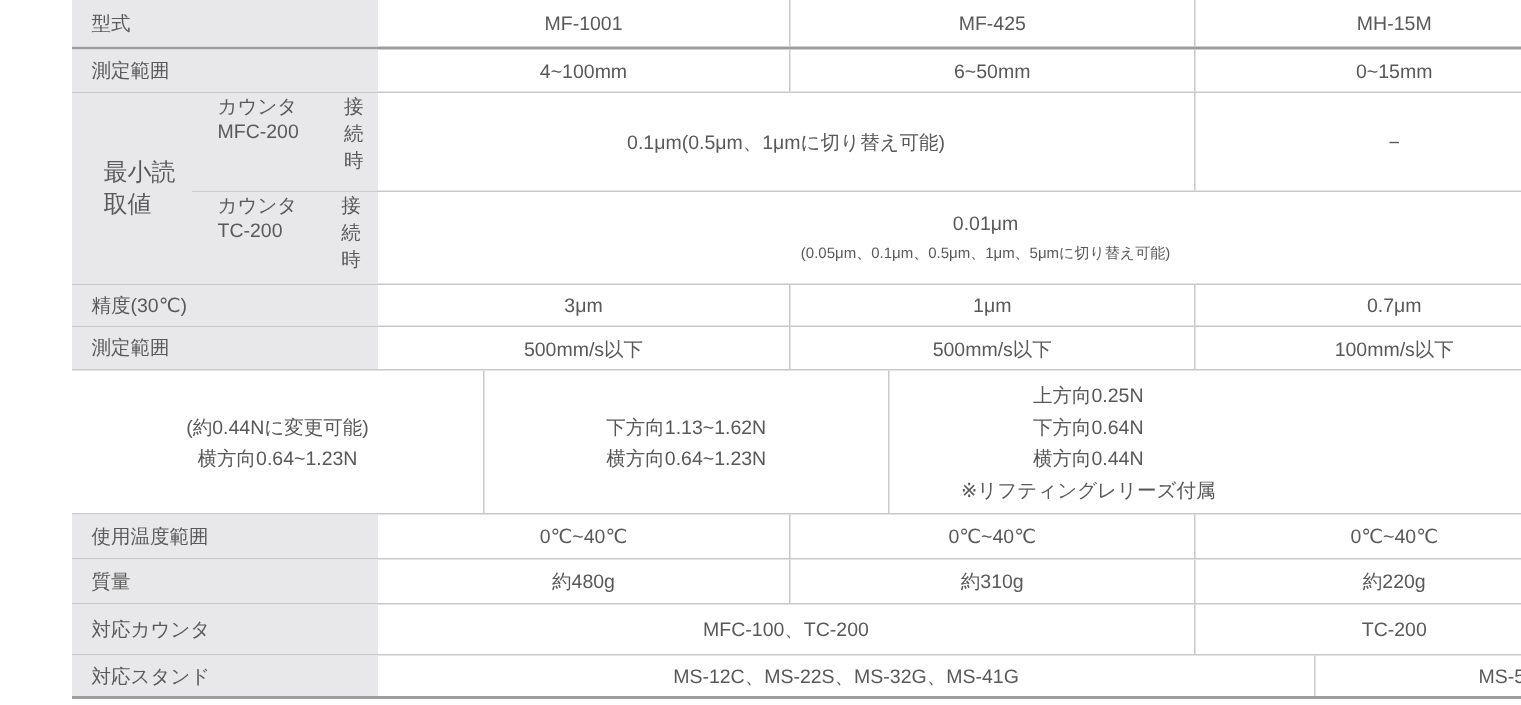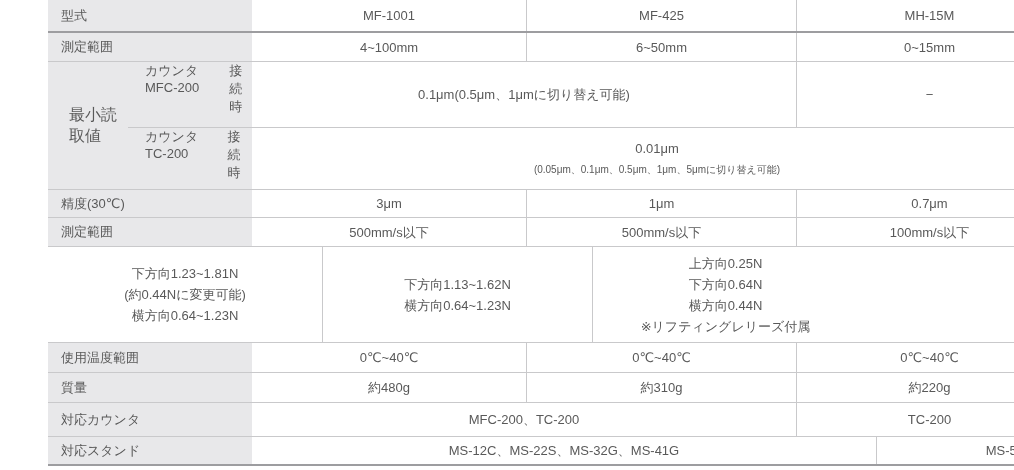--- a/index.html
+++ b/index.html
@@ -111,21 +111,20 @@
 
   <div class="row r-resp">
     <div class="label">測定範囲</div>
     <div class="cell c1">500mm/s以下</div>
     <div class="cell c2">500mm/s以下</div>
     <div class="cell c3">100mm/s以下</div>
   </div>
 
   <div class="row r-force">
     <div class="cell c1">
-      <span>下方向1.23~1.81N</span>
       <span>(約0.44Nに変更可能)</span>
       <span>横方向0.64~1.23N</span>
     </div>
     <div class="cell c2">
       <span>下方向1.13~1.62N</span>
       <span>横方向0.64~1.23N</span>
     </div>
     <div class="cell c3">
       <span>上方向0.25N</span>
       <span>下方向0.64N</span>
@@ -143,21 +142,21 @@
 
   <div class="row r-mass">
     <div class="label">質量</div>
     <div class="cell c1">約480g</div>
     <div class="cell c2">約310g</div>
     <div class="cell c3">約220g</div>
   </div>
 
   <div class="row r-counter">
     <div class="label">対応カウンタ</div>
-    <div class="cell span12">MFC-200、TC-200</div>
+    <div class="cell span12">MFC-100、TC-200</div>
     <div class="cell c3">TC-200</div>
   </div>
 
   <div class="row r-stand dark-b">
     <div class="label">対応スタンド</div>
     <div class="cell span12">MS-12C、MS-22S、MS-32G、MS-41G</div>
     <div class="cell c3">MS-51C</div>
   </div>
 
 </div>

